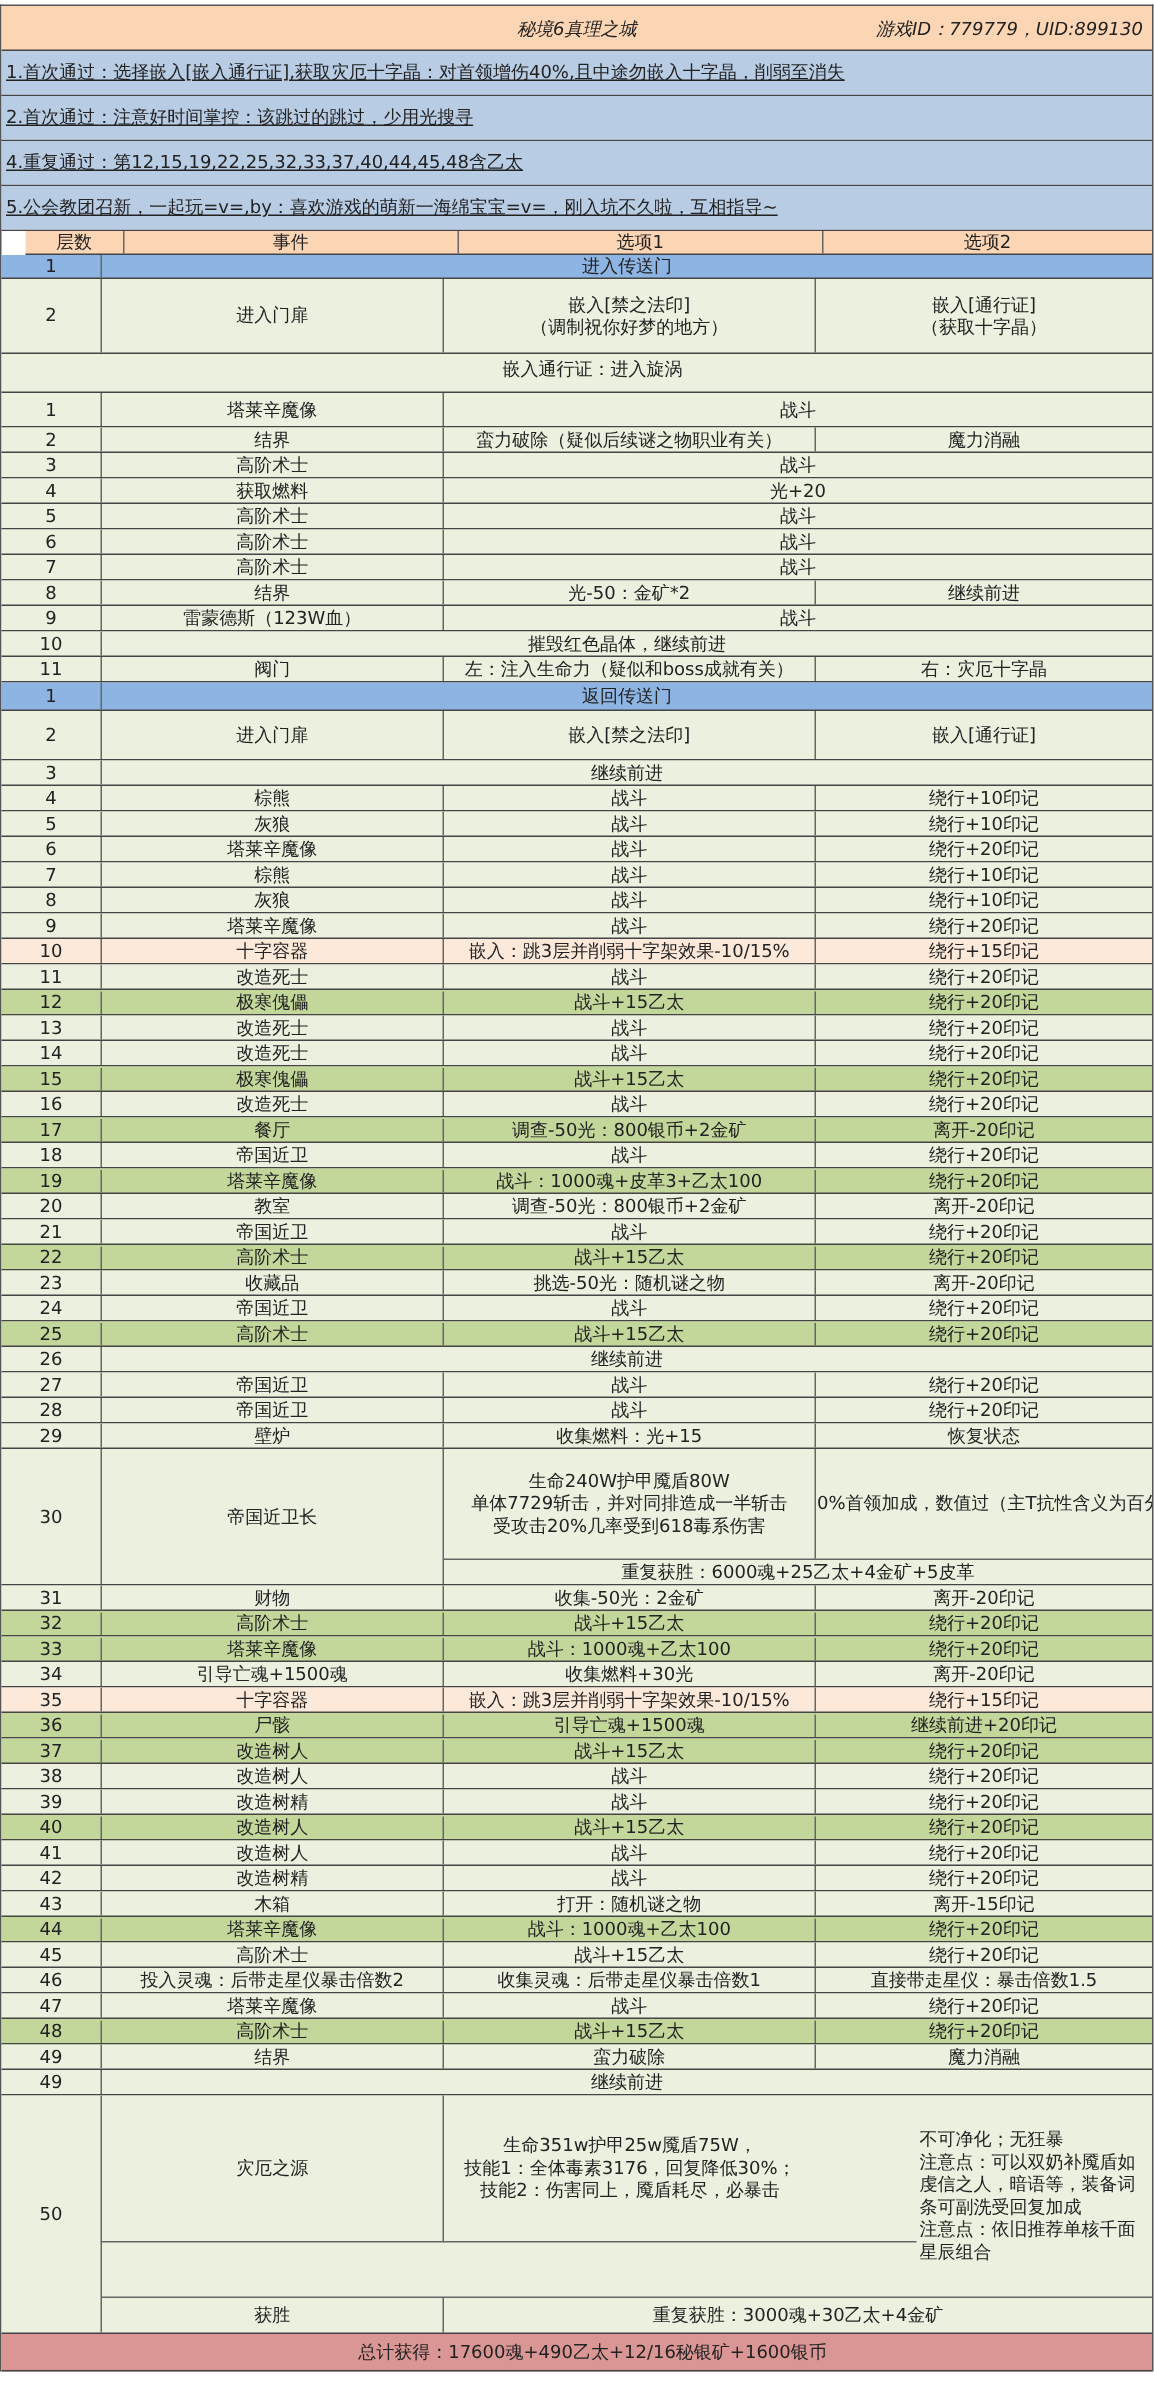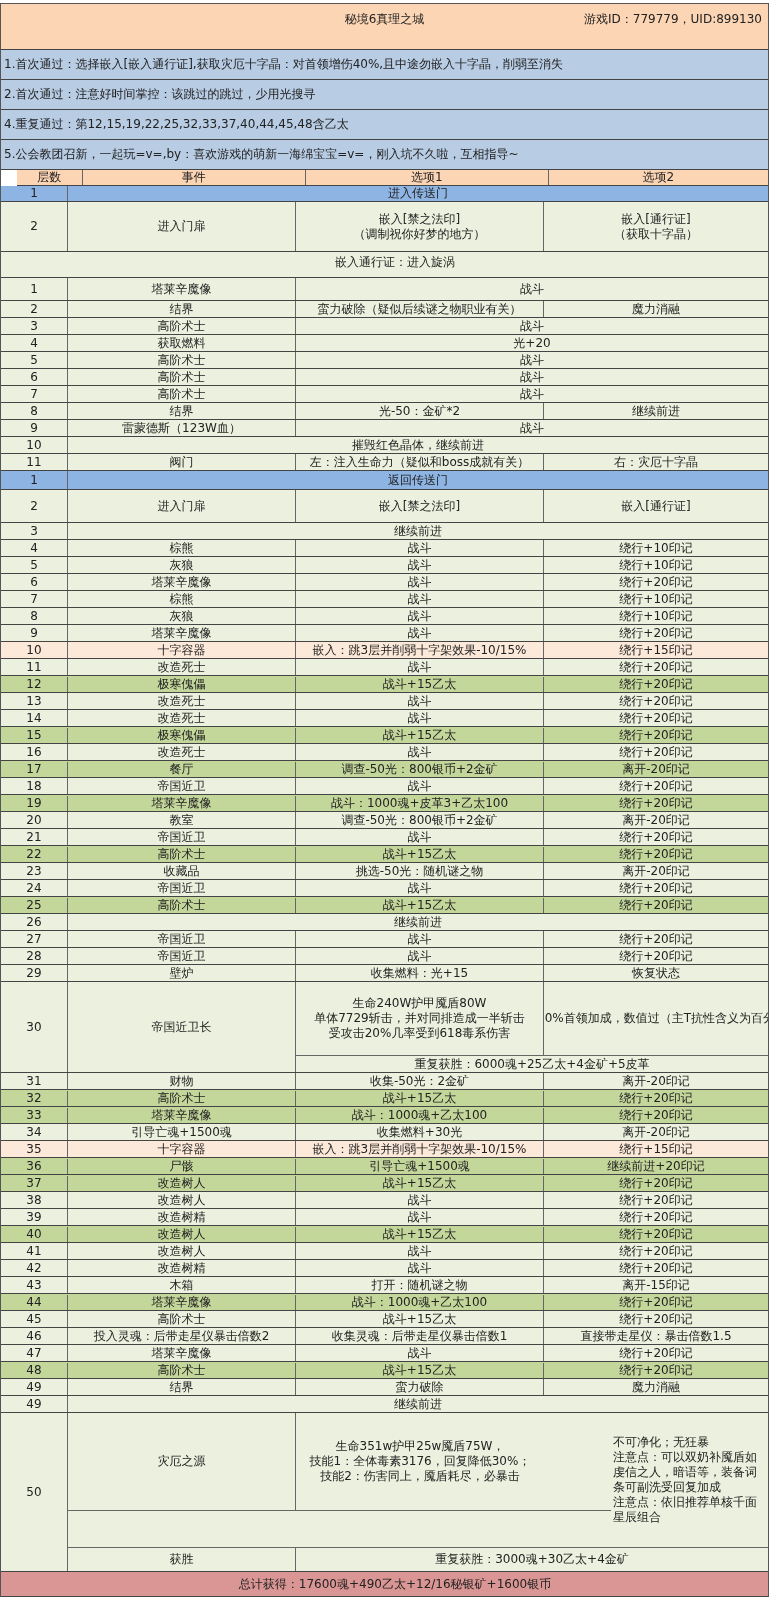--- a/index.html
+++ b/index.html
@@ -8,24 +8,24 @@
   .row{display:flex;border-bottom:1px solid #444;box-sizing:border-box;}
   .cell{box-sizing:border-box;border-right:1px solid #666;display:flex;align-items:center;justify-content:center;text-align:center;line-height:15px;overflow:hidden;white-space:nowrap;}
   .cell:last-child{border-right:none;}
   .c1{width:67px;}
   .c2{width:228px;}
   .c3{width:248px;}
   .c4{width:224px;}
   .c234{width:700px;}
   .c34{width:472px;}
   .full{width:767px;padding-left:21px;}
-  .title-row{background:#fcd5b4;height:46px;position:relative;}
+  .title-row{background:#fcd5b4;height:30px;position:relative;font-style:italic;}
   .title-row .t{position:absolute;left:0;right:0;top:0;height:30px;line-height:30px;text-align:center;font-size:12px;}
   .title-row .id{position:absolute;right:6px;top:0;height:30px;line-height:30px;font-size:12px;text-align:center;}
-  .note{background:#b8cce4;height:29px;justify-content:flex-start;padding-left:3px;}
+  .note{background:#b8cce4;height:29px;justify-content:flex-start;padding-left:3px;text-decoration:underline;}
   .hdr{background:#fcd5b4;height:16px;margin-left:16px;}
   .blue{background:#8db4e2;}
   .base{background:#ebf1de;}
   .green{background:#c4d79b;align-items:center;}
   .pink{background:#fde9d9;}
   .red{background:#da9694;}
   .h17{height:17px;}
   .wrap{white-space:normal;}
   .left{justify-content:flex-start;text-align:left;padding-left:2px;}
 </style>

